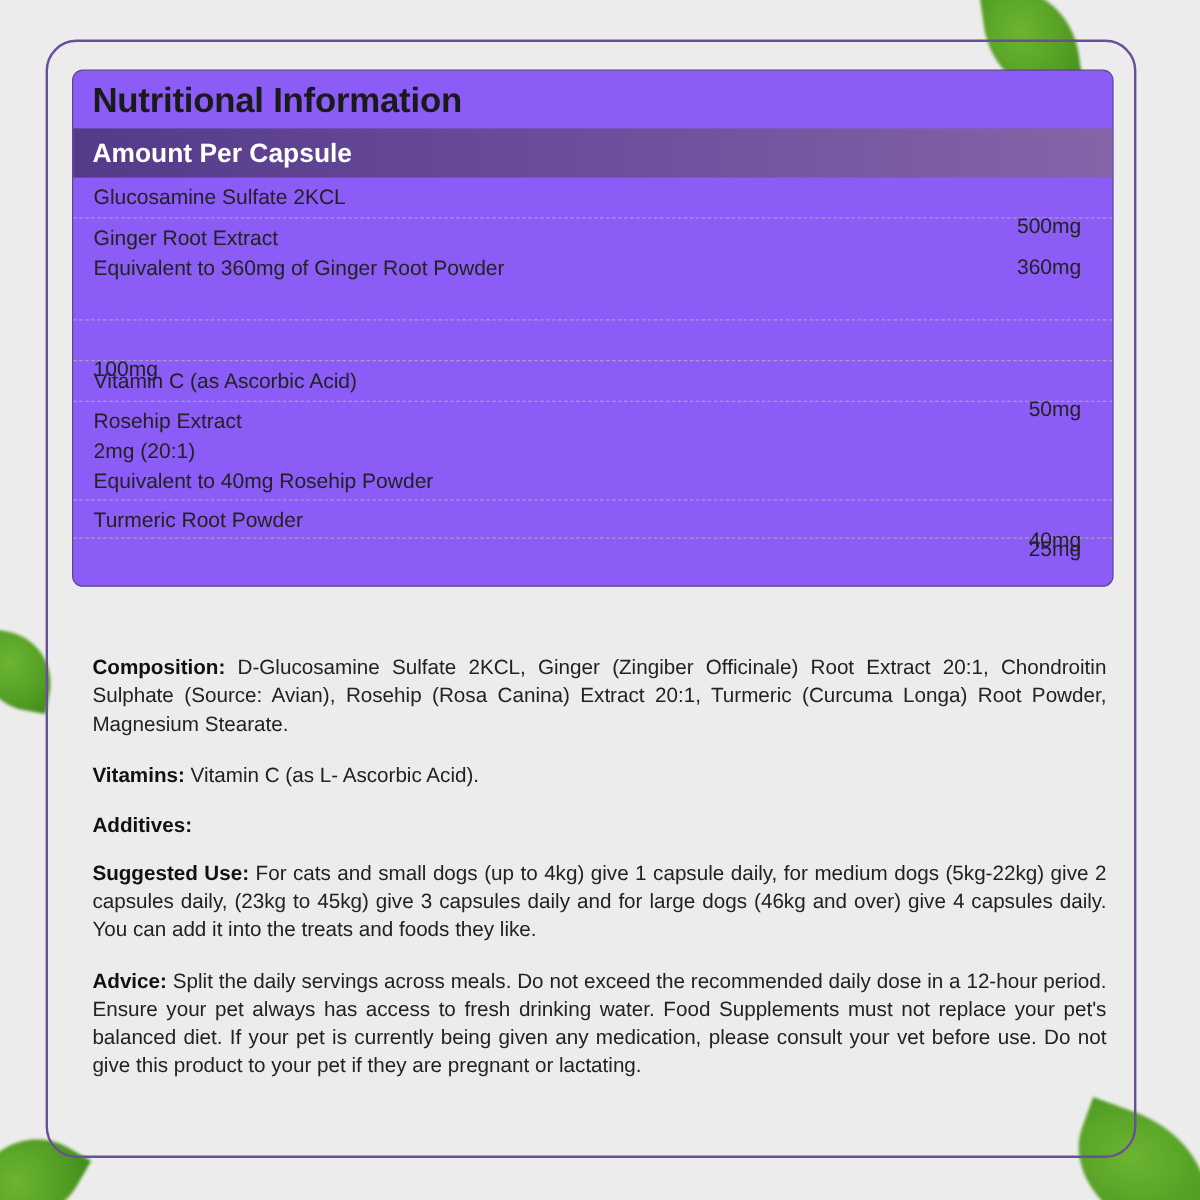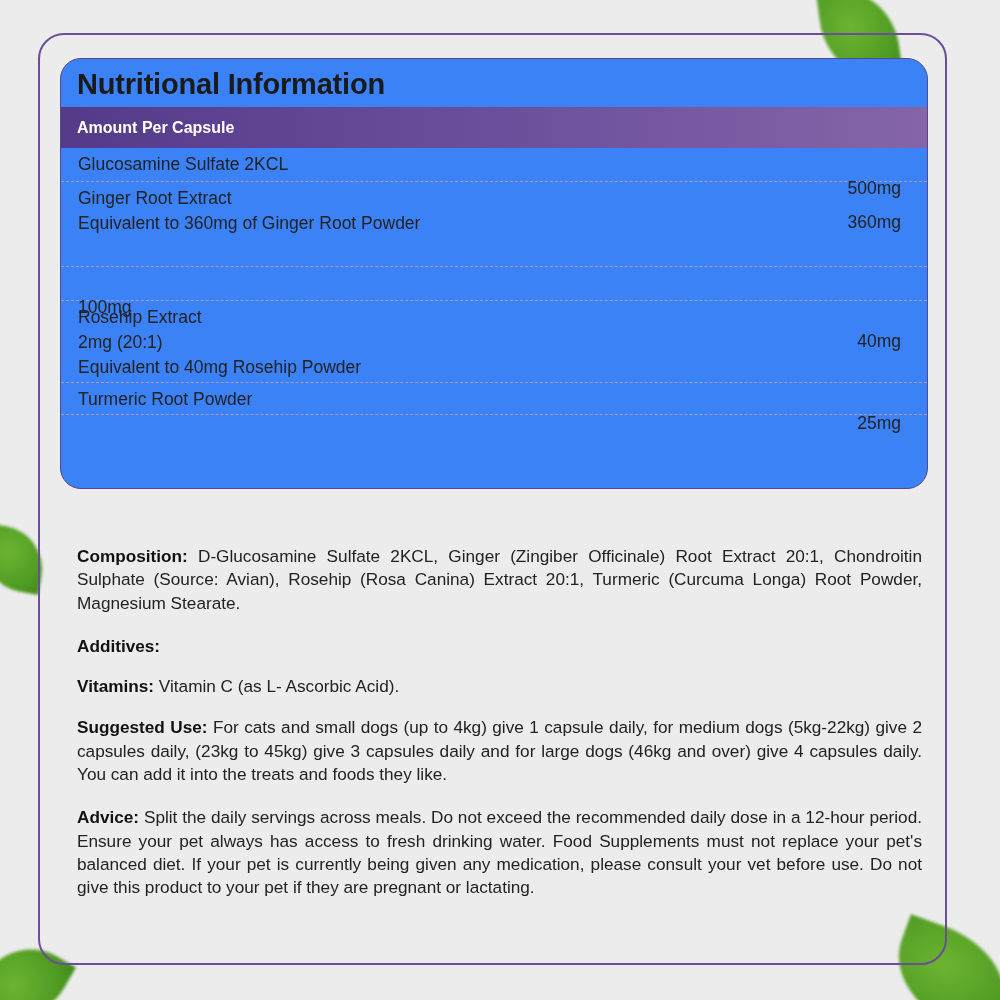--- a/index.html
+++ b/index.html
@@ -8,32 +8,32 @@
     background:#ececec;
     font-family:"Liberation Sans", "DejaVu Sans", sans-serif;
     color:#1d1d1d;
   }
   .outer-frame {
     position:absolute; left:38px; top:33px; width:909px; height:932px;
     border:2px solid #6a4f98; border-radius:26px; box-sizing:border-box;
   }
   .table-box {
     position:absolute; left:60px; top:58px; width:868px; height:431px;
-    border:1.5px solid #5b4590; border-radius:21px; box-sizing:border-box;
-    background:#3b82f6; overflow:hidden;
+    border:1.5px solid #5b4590; border-radius:9px; box-sizing:border-box;
+    background:#8b5cf6; overflow:hidden;
   }
   .table-title {
     height:48px; padding-left:16px;
     font-size:29px; font-weight:700; line-height:50px; color:#1a1a1a;
     letter-spacing:-0.2px;
   }
   .table-header {
     height:41px; padding-left:16px;
     background:linear-gradient(90deg,#553a8a 0%,#6b4f9c 50%,#8565a8 100%);
-    color:#fff; font-size:16px; font-weight:700; line-height:41px;
+    color:#fff; font-size:22px; font-weight:700; line-height:41px;
   }
   .row {
     display:flex; justify-content:space-between;
     padding:4px 26px 0 17px; box-sizing:border-box;
     border-bottom:1.5px dashed #a99cc3;
     font-size:17.5px; line-height:25px; color:#222;
   }
   .row .name-lines div { white-space:nowrap; }
   .row .amount { text-align:right; white-space:nowrap;margin-top:24px; }
   .footnote {
@@ -73,35 +73,41 @@
   <div class="row" style="height:85px;">
     <div class="name-lines">
       <div>Ginger Root Extract</div>
       <div>Equivalent to 360mg of Ginger Root Powder</div>
     </div>
     <div class="amount">360mg</div>
   </div>
   <div class="row" style="height:34px;">
     <div class="amount">100mg</div>
   </div>
-  <div class="row" style="height:82px;">
+  <div class="row" style="height:34px;">
+    <div class="name-lines">
+        <div>Vitamin C (as Ascorbic Acid)</div>
+      </div>
+    <div class="amount">50mg</div>
+  </div>
+  <div class="row" style="height:82px;flex-direction:column;">
     <div class="name-lines">
       <div>Rosehip Extract</div>
       <div>2mg (20:1)</div>
       <div>Equivalent to 40mg Rosehip Powder</div>
     </div>
     <div class="amount">40mg</div>
   </div>
   <div class="row" style="height:32px;">
     <div class="name-lines">
         <div>Turmeric Root Powder</div>
       </div>
     <div class="amount">25mg</div>
   </div>
 </div>
 
 <div class="body-text">
   <p><b>Composition:</b><span> D-Glucosamine Sulfate 2KCL, Ginger (Zingiber Officinale) Root Extract 20:1, Chondroitin Sulphate (Source: Avian), Rosehip (Rosa Canina) Extract 20:1, Turmeric (Curcuma Longa) Root Powder, Magnesium Stearate.</span></p>
+  <p style="margin-bottom:18px;"><b>Vitamins:</b><span> Vitamin C (as L- Ascorbic Acid).</span></p>
   <p style="margin-bottom:17px;"><b>Additives:</b><span></span></p>
-  <p style="margin-bottom:18px;"><b>Vitamins:</b><span> Vitamin C (as L- Ascorbic Acid).</span></p>
   <p><b>Suggested Use:</b><span> For cats and small dogs (up to 4kg) give 1 capsule daily, for medium dogs (5kg-22kg) give 2 capsules daily, (23kg to 45kg) give 3 capsules daily and for large dogs (46kg and over) give 4 capsules daily. You can add it into the treats and foods they like.</span></p>
   <p><b>Advice:</b><span> Split the daily servings across meals. Do not exceed the recommended daily dose in a 12-hour period. Ensure your pet always has access to fresh drinking water. Food Supplements must not replace your pet's balanced diet. If your pet is currently being given any medication, please consult your vet before use. Do not give this product to your pet if they are pregnant or lactating.</span></p>
 </div>
 
 </body></html>

